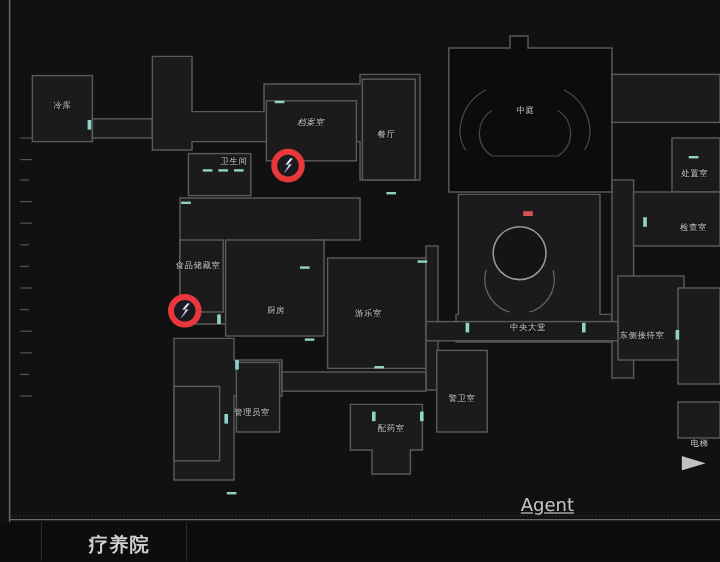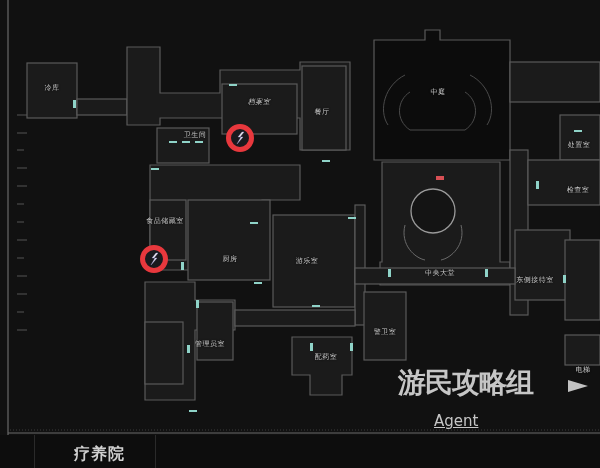--- a/index.html
+++ b/index.html
@@ -168,18 +168,17 @@
   </svg>
 </div>
 
 <div class="footer">
   <div class="sep" style="left:34px;"></div>
   <div class="sep" style="left:155px;"></div>
 </div>
 <div class="area-name">疗养院</div>
 
 <div class="watermark">
-  <div class="wm-cn">游民攻略组</div>
   <div class="wm-en">Agent</div>
   <svg style="position:absolute;left:178px;top:18px;" width="20" height="12">
     <path d="M0 0 L20 6 L0 12 Z" fill="#d6d6d6" opacity="0.9"></path>
   </svg>
 </div>
 
 </body></html>

